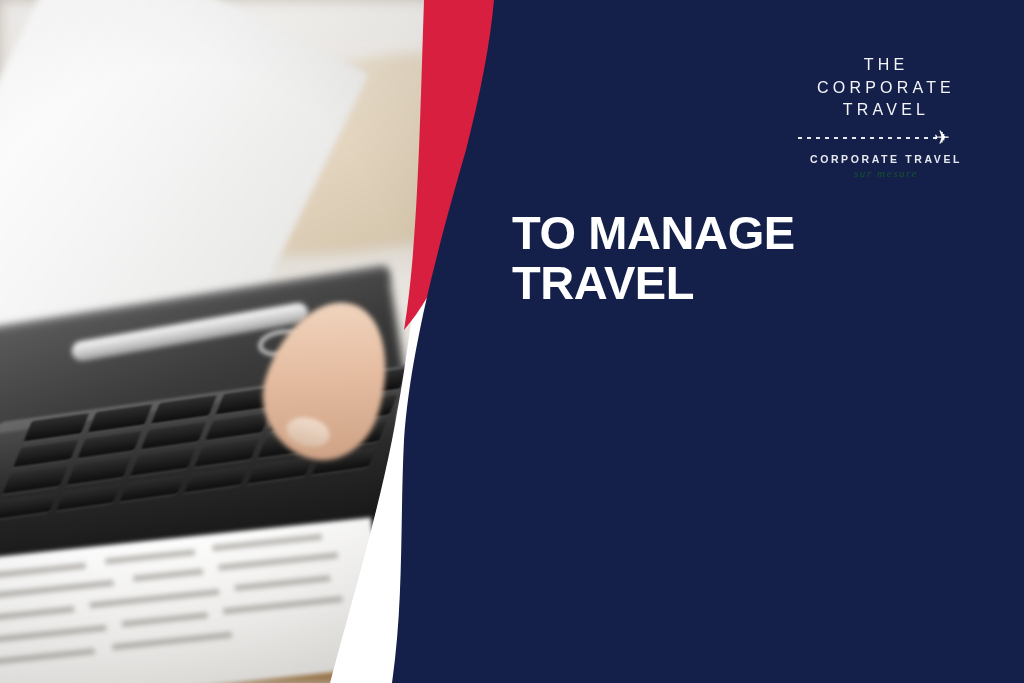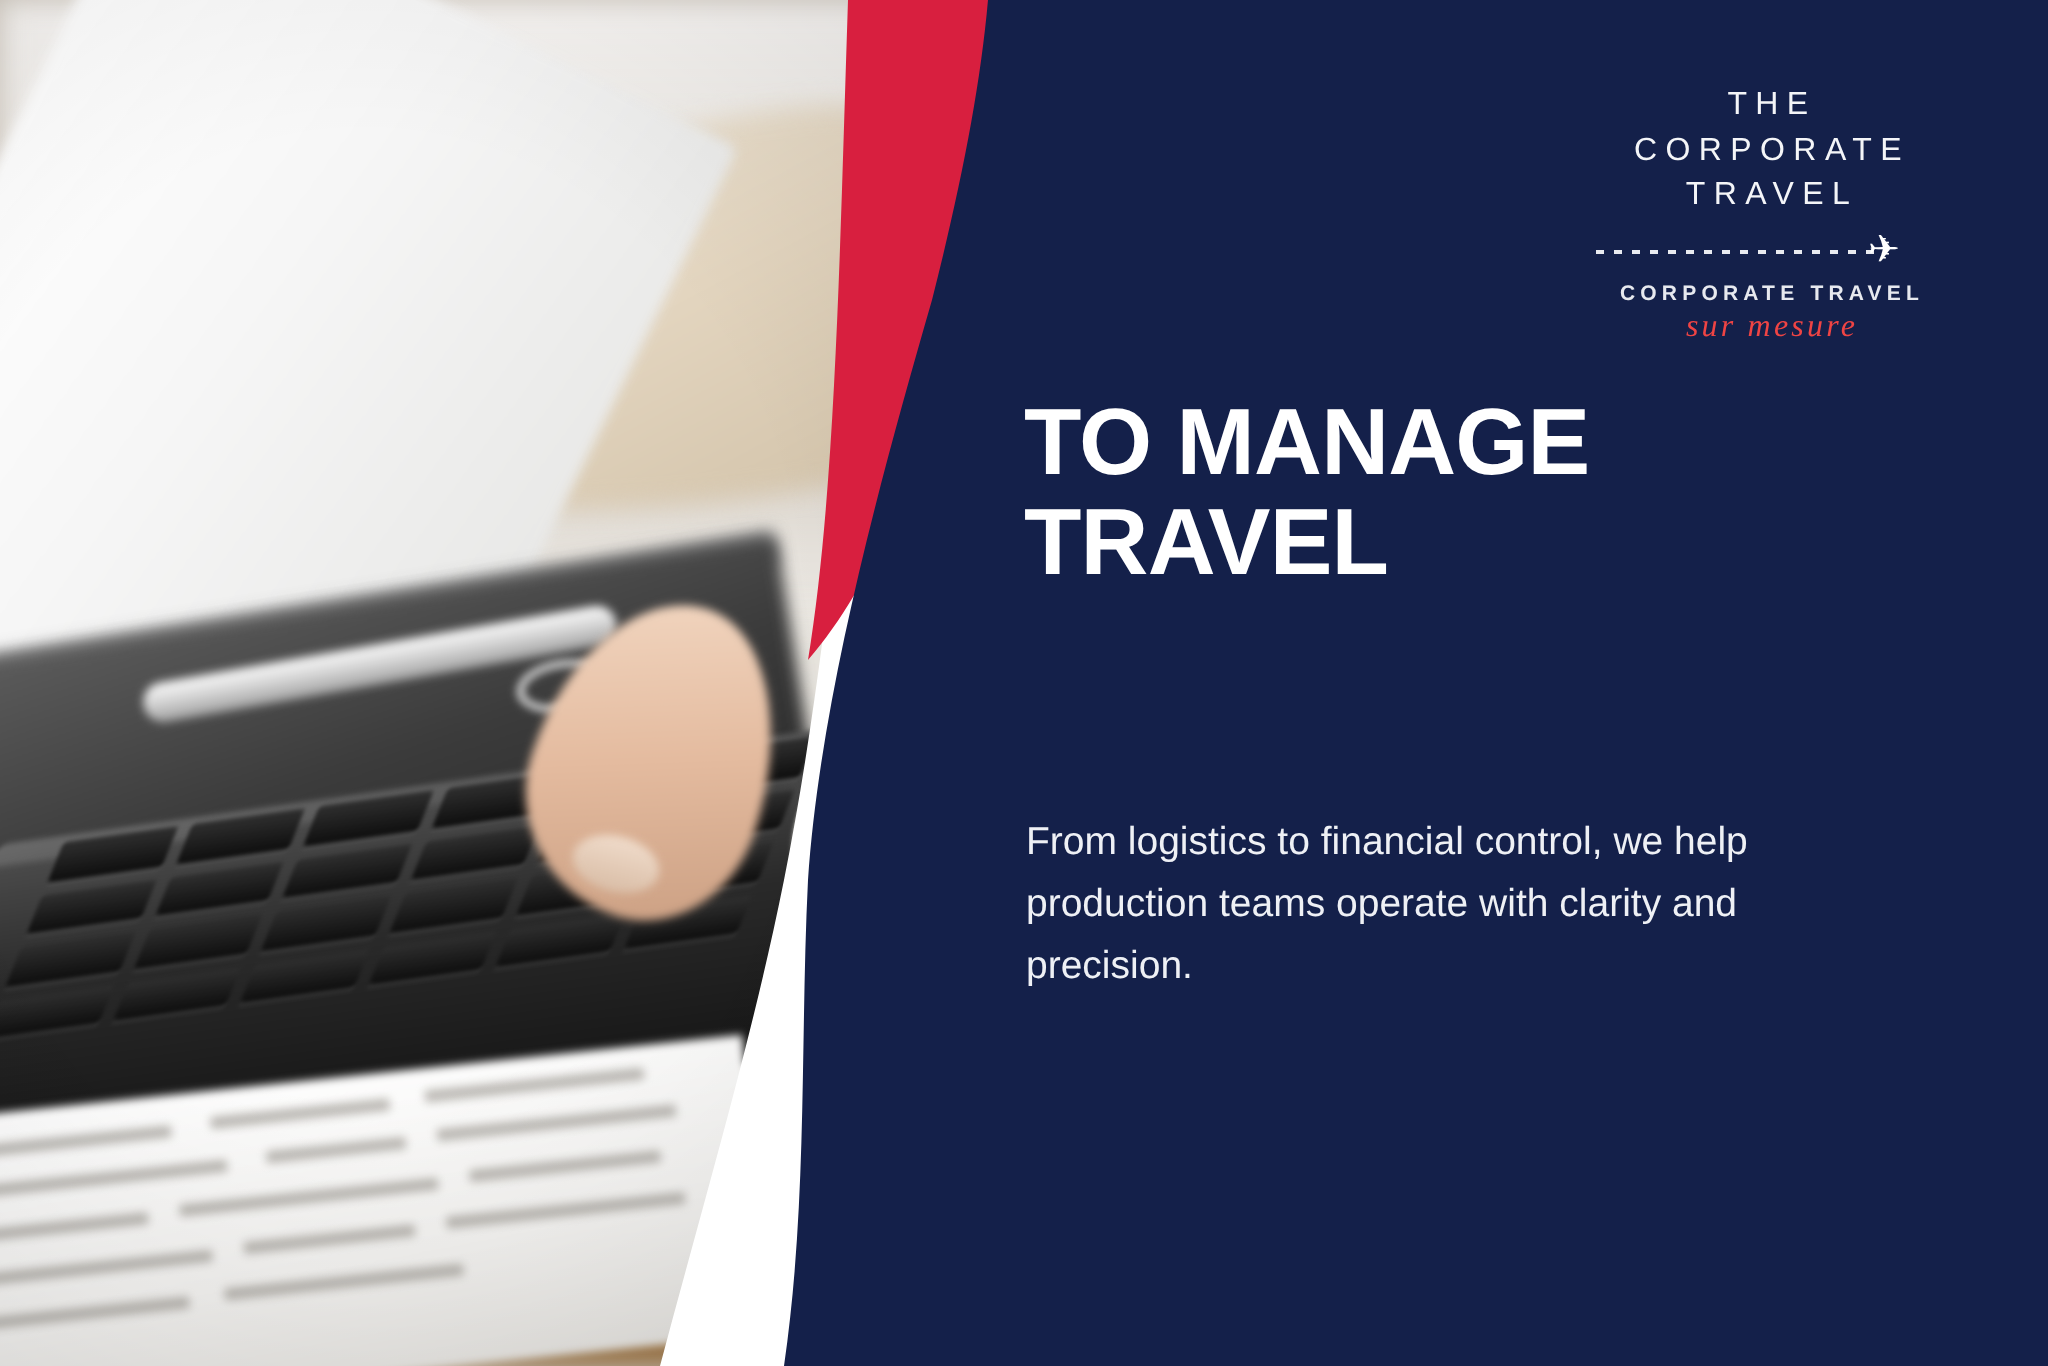--- a/index.html
+++ b/index.html
@@ -187,21 +187,21 @@
   }
 
   
   .sep {
     position:absolute; left:300px; top:0; width:260px; height:683px;
     pointer-events:none;
   }
 
   
   .content {
-    position:absolute; left:0; top:4px; width:1024px; height:523px;
+    position:absolute; left:0; top:16px; width:1024px; height:523px;
     pointer-events:none;
   }
   .content > * { pointer-events:auto; }
 
   
   .logo {
     position:absolute; left:786px; top:38px; width:200px;
     text-align:center; color:#ffffff;
   }
   .logo-line {
@@ -219,22 +219,22 @@
   }
   .logo-plane {
     position:absolute; left:148px; top:-1px;
     color:#ffffff; font-size:19px; line-height:1;
   }
   .logo-sub {
     font-size:10.5px; letter-spacing:2.6px; color:#e7e9ef; font-weight:700;
   }
   .logo-tag {
     font-family:"Liberation Serif", serif;
-    font-style:italic; font-size:16px; letter-spacing:1.6px;
-    color:#ef4444; margin-top:2px;
+    font-style:italic; font-size:11px; letter-spacing:1.6px;
+    color:#14532d; margin-top:2px;
   }
 
   
   .headline {
     position:absolute; left:512px; top:192px; width:460px;
     color:#ffffff;
     font-size:47px;
     font-weight:700;
     line-height:1.07;
     letter-spacing:-0.4px;
@@ -367,17 +367,16 @@
 
       <div class="logo-sub">CORPORATE TRAVEL</div>
       <div class="logo-tag">sur mesure</div>
     </div>
 
     <h1 class="headline">
       <div>TO MANAGE</div>
       <div>TRAVEL</div>
     </h1>
 
-    <p class="subtitle">From logistics to financial control, we help production teams operate with clarity and precision.</p>
 
 
   </div>
 </div>
 
 </body></html>

